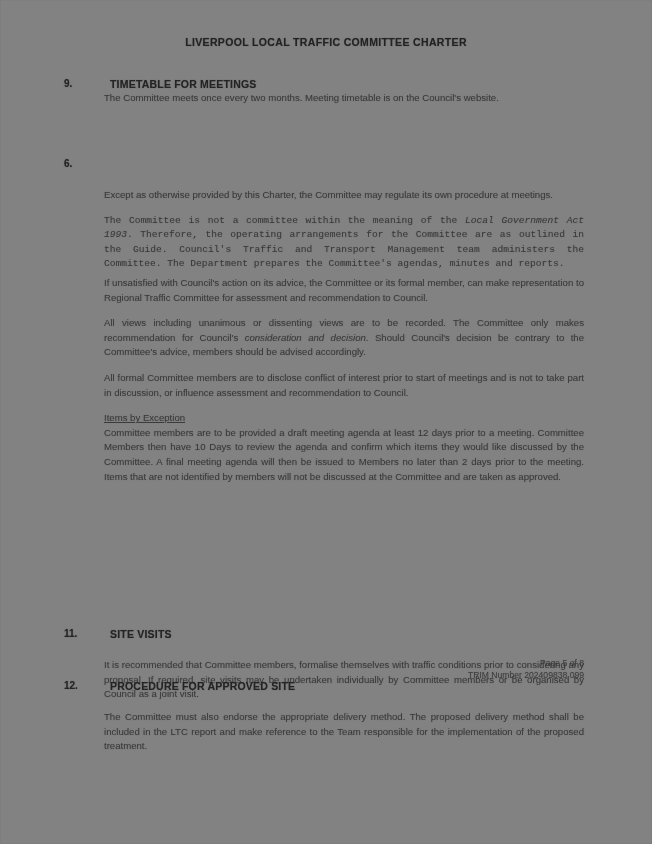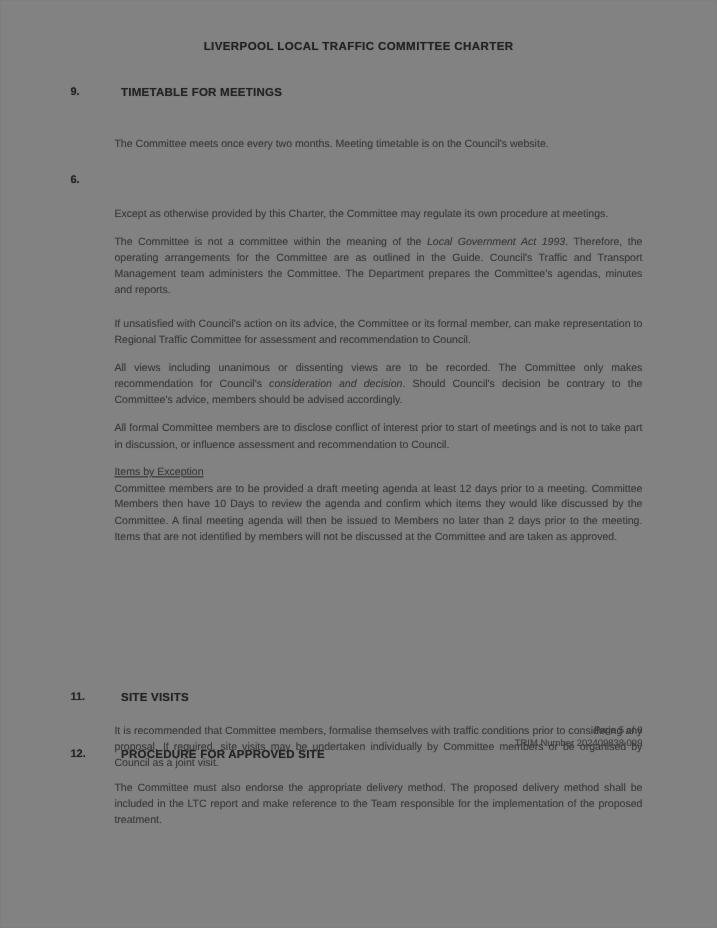--- a/index.html
+++ b/index.html
@@ -82,21 +82,22 @@
   }
   p.para {
     margin: 0 0 11px 0;
     font-size: 9.6px;
     line-height: 14.6px;
     text-align: justify;
     color: #3a3a3a;
     text-shadow: 0 0 1px rgba(58,58,58,0.35);
   }
   p.para.run {
-    margin-bottom: 16px;
+    margin-bottom: 4px;
+    font-family: Liberation Mono, monospace;
   }
   .it {
     font-style: italic;
   }
   .sub-head {
     display: block;
     font-size: 9.6px;
     line-height: 14.6px;
     text-decoration: underline;
     color: #3a3a3a;
@@ -123,21 +124,21 @@
 <div class="page">
   <div class="content">
 
     <div class="doc-title">LIVERPOOL LOCAL TRAFFIC COMMITTEE CHARTER</div>
 
     <div class="section" style="top:78px;">
       <div class="sec-head">
         <span class="sec-num">9.</span>
         <span class="sec-title">TIMETABLE FOR MEETINGS</span>
       </div>
-      <div class="body-block" style="top:47px;">
+      <div class="body-block" style="top:13px;">
         <p class="para">The Committee meets once every two months. Meeting timetable is on the Council's website.</p>
       </div>
     </div>
 
     <div class="section" style="top:158px;">
       <div class="sec-head">
         <span class="sec-num">6.</span>
       </div>
       <div class="body-block" style="top:30px;">
 

